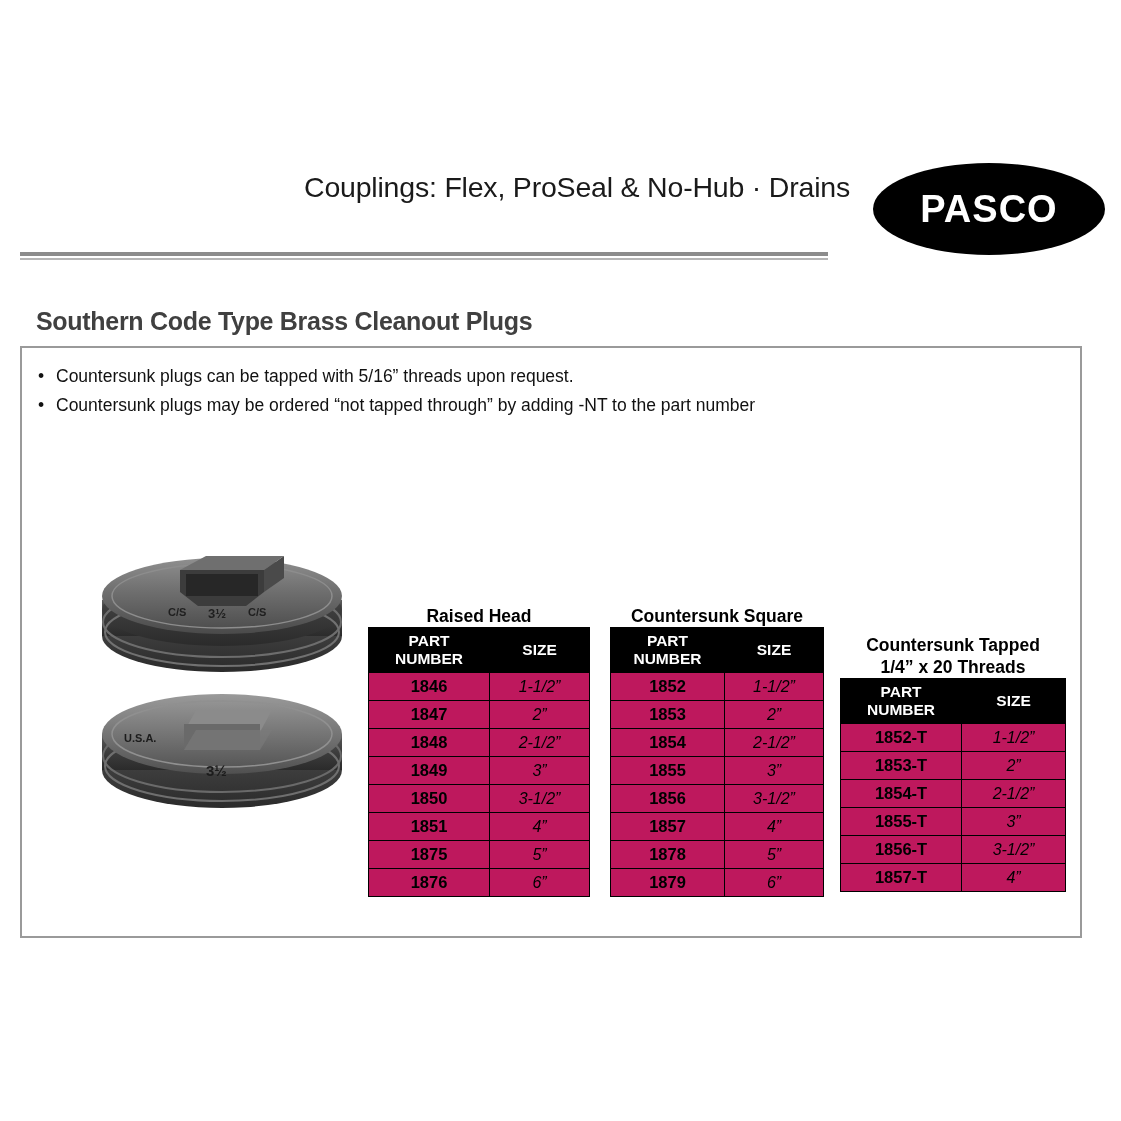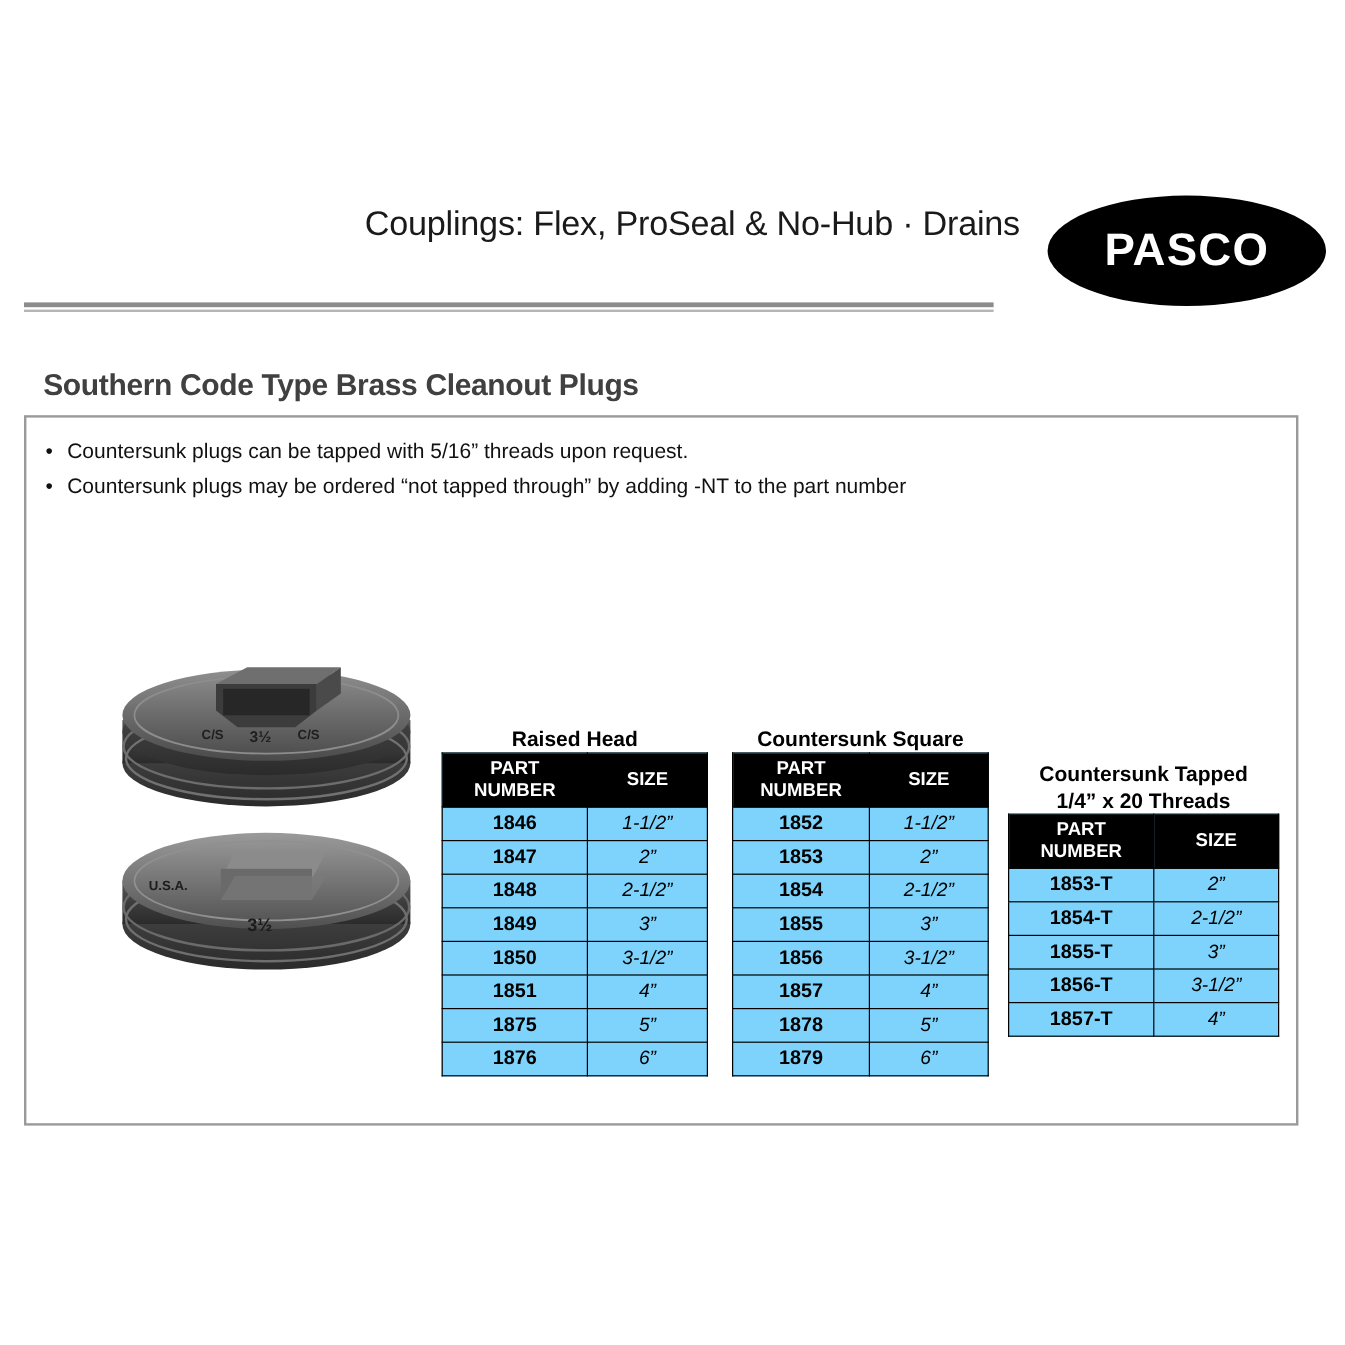--- a/index.html
+++ b/index.html
@@ -149,21 +149,21 @@
     font-size: 17.5px;
     font-weight: bold;
     text-align: center;
     color: #000;
     white-space: nowrap;
     line-height: 22px;
   }
   table.spec {
     border-collapse: collapse;
     margin: 0 auto;
-    background: #7dd3fc;
+    background: #be185d;
   }
   table.spec th, table.spec td {
     border: 1.5px solid #000000;
     text-align: center;
     font-size: 16px;
     padding: 0;
   }
   table.spec thead th {
     background: #000000;
     color: #ffffff;
@@ -396,20 +396,24 @@
         <tr>
           <th class="col-pn">
             <div>PART</div>
             <div>NUMBER</div>
           </th>
           <th class="col-size">SIZE</th>
         </tr>
       </thead>
       <tbody>
         <tr>
+            <td class="pn">1852-T</td>
+            <td class="size">1-1/2”</td>
+          </tr>
+        <tr>
             <td class="pn">1853-T</td>
             <td class="size">2”</td>
           </tr>
         <tr>
             <td class="pn">1854-T</td>
             <td class="size">2-1/2”</td>
           </tr>
         <tr>
             <td class="pn">1855-T</td>
             <td class="size">3”</td>

